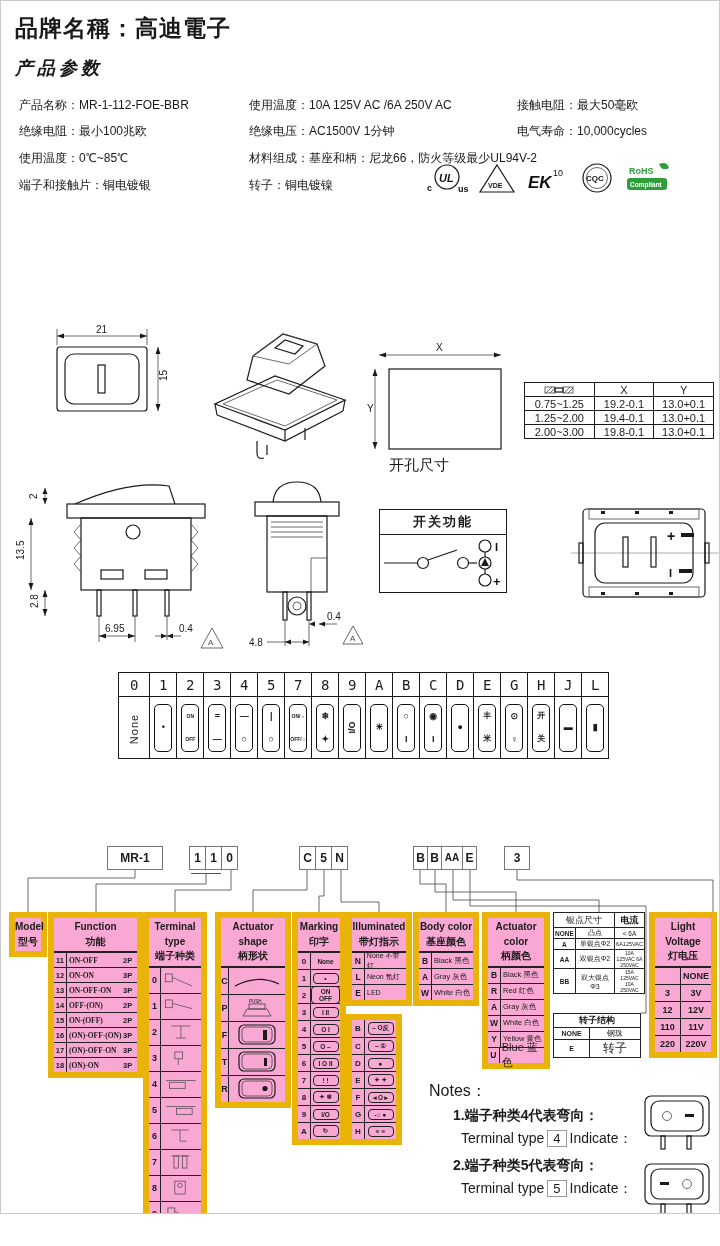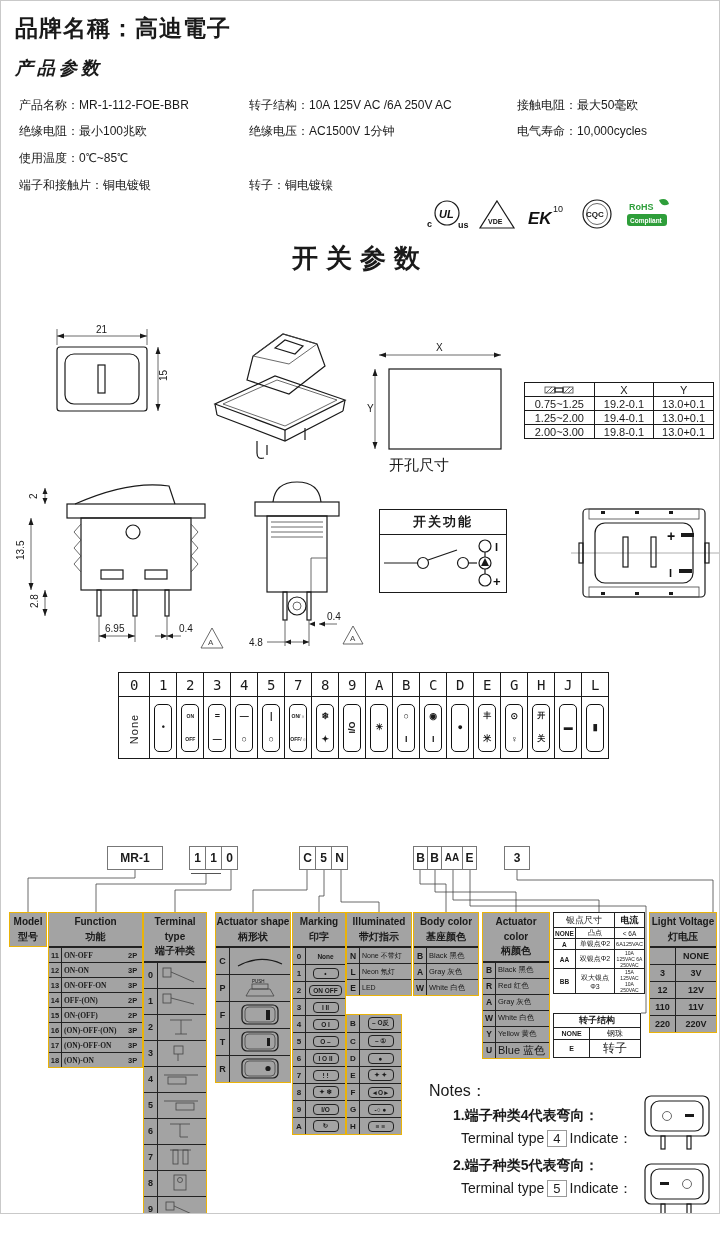--- a/index.html
+++ b/index.html
@@ -39,21 +39,21 @@
   .mk-tiny span { font-size:5px; }
   .mk-cjk span { font-size:8px; }
   .mk-rot { transform:rotate(-90deg); font-size:10px; display:inline-block; }
   .mk-none { font-size:11px; transform:rotate(-90deg); display:inline-block;
              letter-spacing:1px; }
   
   .cbox { border:1px solid #777; background:#fff; text-align:center;
           font-size:12px; font-weight:bold; line-height:22px; height:24px;
           display:inline-block; vertical-align:top; }
   
-  .panel { position:absolute; border:1px solid #eab308; background:#a3a3a3; }
+  .panel { position:absolute; border:6px solid #eab308; background:#f9a8d4; }
   .phead { border-bottom:1px solid #222; text-align:center; font-weight:bold;
            font-size:10px; line-height:1.45; padding:2px 0; }
   .prow { display:flex; align-items:center; border-top:1px solid #222; }
   .prow:first-of-type { border-top:none; }
   .pcode { border-right:1px solid #222; text-align:center; font-weight:bold;
            align-self:stretch; display:flex; align-items:center; justify-content:center; }
   .plabel { padding-left:2px; }
   .frow { height:15px; font-size:7.5px; font-weight:bold; }
   .frow .pcode { width:13px; }
   .frow .plabel { flex:1;font-family:Liberation Serif, serif; }
@@ -72,37 +72,38 @@
   .crow .pcode { width:13px; }
   .vrow { height:17px; font-size:9px; font-weight:bold; }
   .vrow .pcode { width:26px; }
   .vrow .plabel { flex:1; text-align:center; padding:0; }
   .smalltab td { border:1px solid #222; text-align:center; padding:0 1px; }
   .notes-title { font-size:16px; font-weight:normal; }
   .note-zh { font-size:14px; font-weight:bold; }
   .note-en { font-size:14px;margin-left:8px; }
   .codebox { display:inline-block; border:1px solid #999; padding:0 5px;
              font-size:13px; margin:0 3px; }
-  .certrow { display:flex; gap:8px; align-items:flex-end;margin-top:36px; }
+  .certrow { display:flex; gap:8px; align-items:flex-end; }
 </style>
 </head>
 <body>
 
 <div class="page">
 
   <div class="abs brand" style="left:14px;top:12px">品牌名稱：高迪電子</div>
   <div class="abs script-title" style="left:14px;top:55px">产品参数</div>
 
   <div class="abs param" style="left:18px;top:96px">产品名称：MR-1-112-FOE-BBR</div>
-  <div class="abs param" style="left:248px;top:96px">转子结构：10A 125V AC /6A 250V AC</div>
+  <div class="abs param" style="left:248px;top:96px">使用温度：10A 125V AC /6A 250V AC</div>
   <div class="abs param" style="left:516px;top:96px">接触电阻：最大50毫欧</div>
   <div class="abs param" style="left:18px;top:122px">绝缘电阻：最小100兆欧</div>
   <div class="abs param" style="left:248px;top:122px">绝缘电压：AC1500V 1分钟</div>
   <div class="abs param" style="left:516px;top:122px">电气寿命：10,000cycles</div>
   <div class="abs param" style="left:18px;top:149px">使用温度：0℃~85℃</div>
+  <div class="abs param" style="left:248px;top:149px">材料组成：基座和柄：尼龙66，防火等级最少UL94V-2</div>
   <div class="abs param" style="left:18px;top:176px">端子和接触片：铜电镀银</div>
   <div class="abs param" style="left:248px;top:176px">转子：铜电镀镍</div>
 
   <div class="abs certrow" style="left:424px;top:160px">
     <svg width="44" height="36" viewBox="0 0 44 36">
       <circle cx="22" cy="16" r="12" class="ln"></circle>
       <text x="14" y="21" font-size="11" font-weight="bold" font-style="italic" fill="#111">UL</text>
       <text x="2" y="30" font-size="9" font-weight="bold" fill="#111">c</text>
       <text x="33" y="31" font-size="9" font-weight="bold" fill="#111">us</text>
     </svg>
@@ -120,21 +121,20 @@
       <text x="9" y="20" font-size="8" font-weight="bold" fill="#111">CQC</text>
     </svg>
     <svg width="46" height="36" viewBox="0 0 46 36">
       <text x="4" y="13" font-size="9" font-weight="bold" fill="#2e9e3a">RoHS</text>
       <path d="M34,3 q8,-3 10,4 q-7,4 -10,-4" fill="#2e9e3a" stroke="none"></path>
       <rect x="2" y="17" width="40" height="12" rx="3" fill="#2e9e3a"></rect>
       <text x="5" y="26" font-size="6.5" font-weight="bold" fill="#fff">Compliant</text>
     </svg>
   </div>
 
-  <div class="abs sec-title" style="left:0;top:240px">开关参数</div>
 
   <svg class="abs" style="left:20px;top:322px" width="155" height="142" viewBox="0 0 155 142">
     <line x1="36" y1="13" x2="126" y2="13" class="thin"></line>
     <polygon points="36,13 43,10.5 43,15.5" class="fillb"></polygon>
     <polygon points="126,13 119,10.5 119,15.5" class="fillb"></polygon>
     <line x1="36" y1="6" x2="36" y2="22" class="thin"></line>
     <line x1="126" y1="6" x2="126" y2="22" class="thin"></line>
     <text x="75" y="10" class="dim">21</text>
     <rect x="36" y="24" width="90" height="64" rx="3" class="ln"></rect>
     <rect x="44" y="31" width="74" height="50" rx="9" class="ln"></rect>

